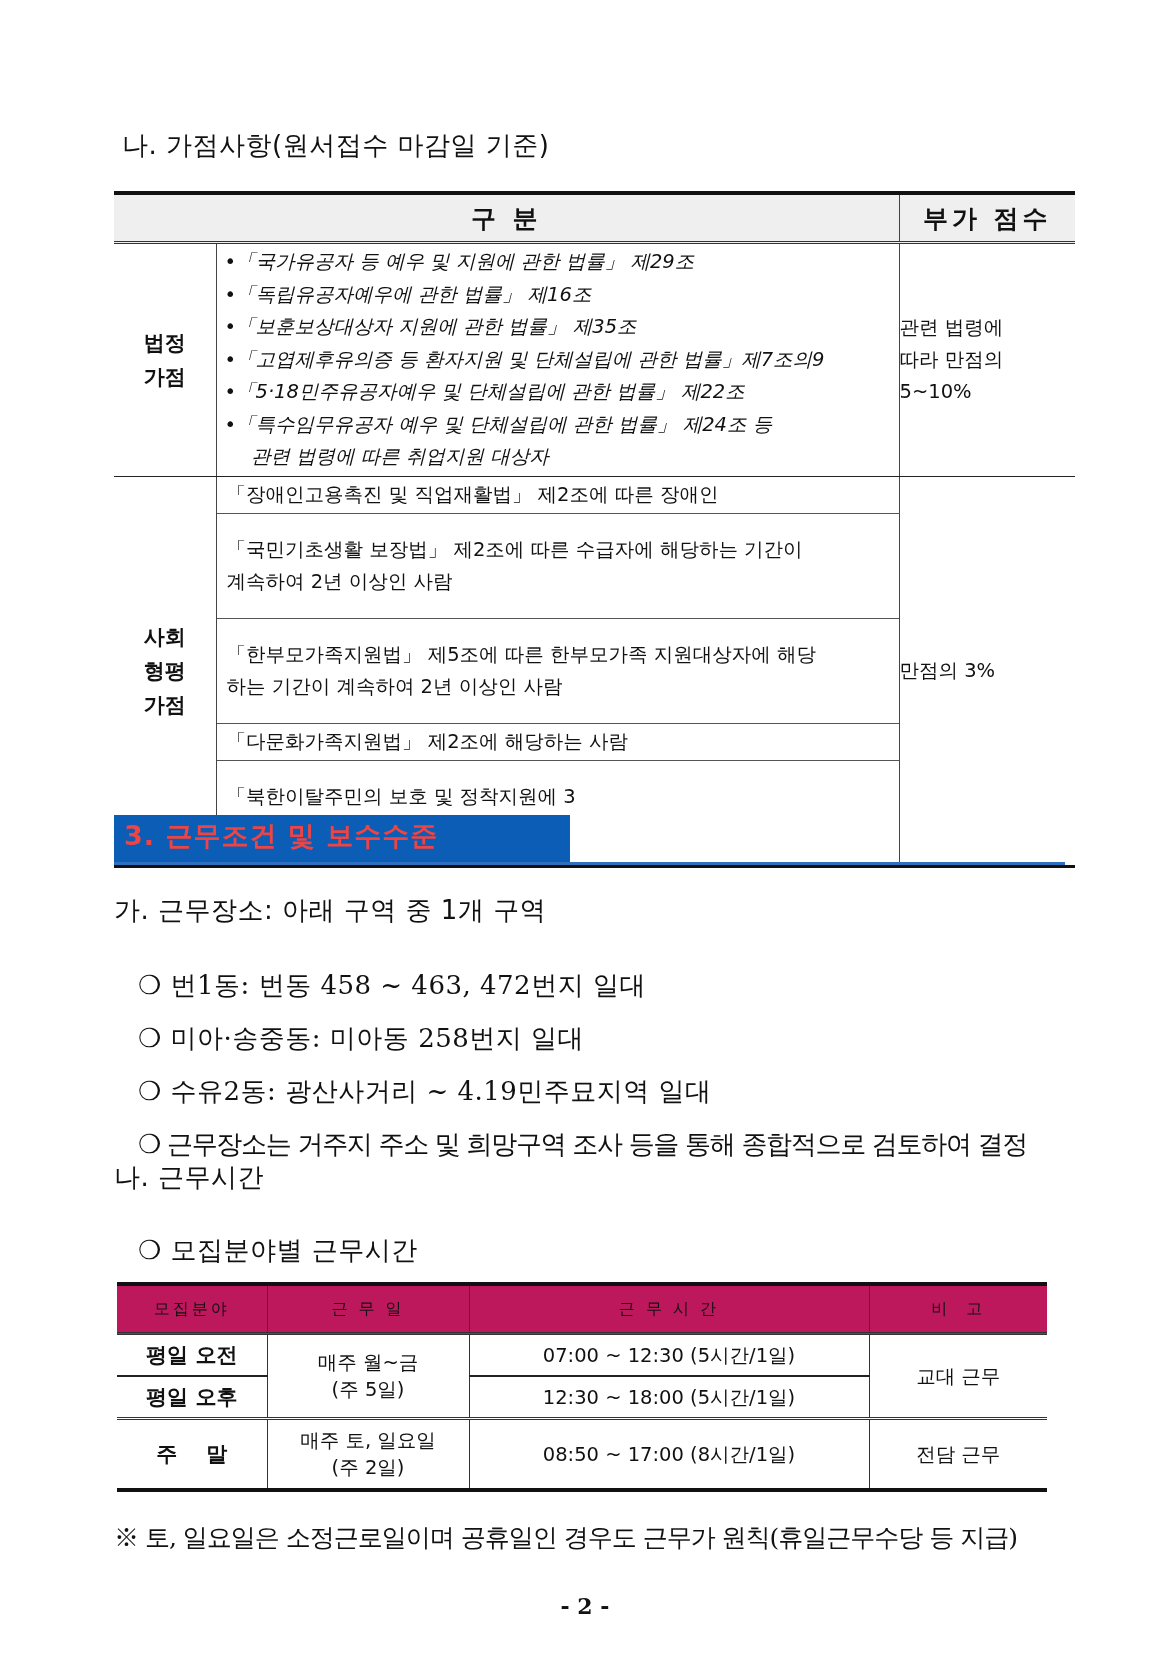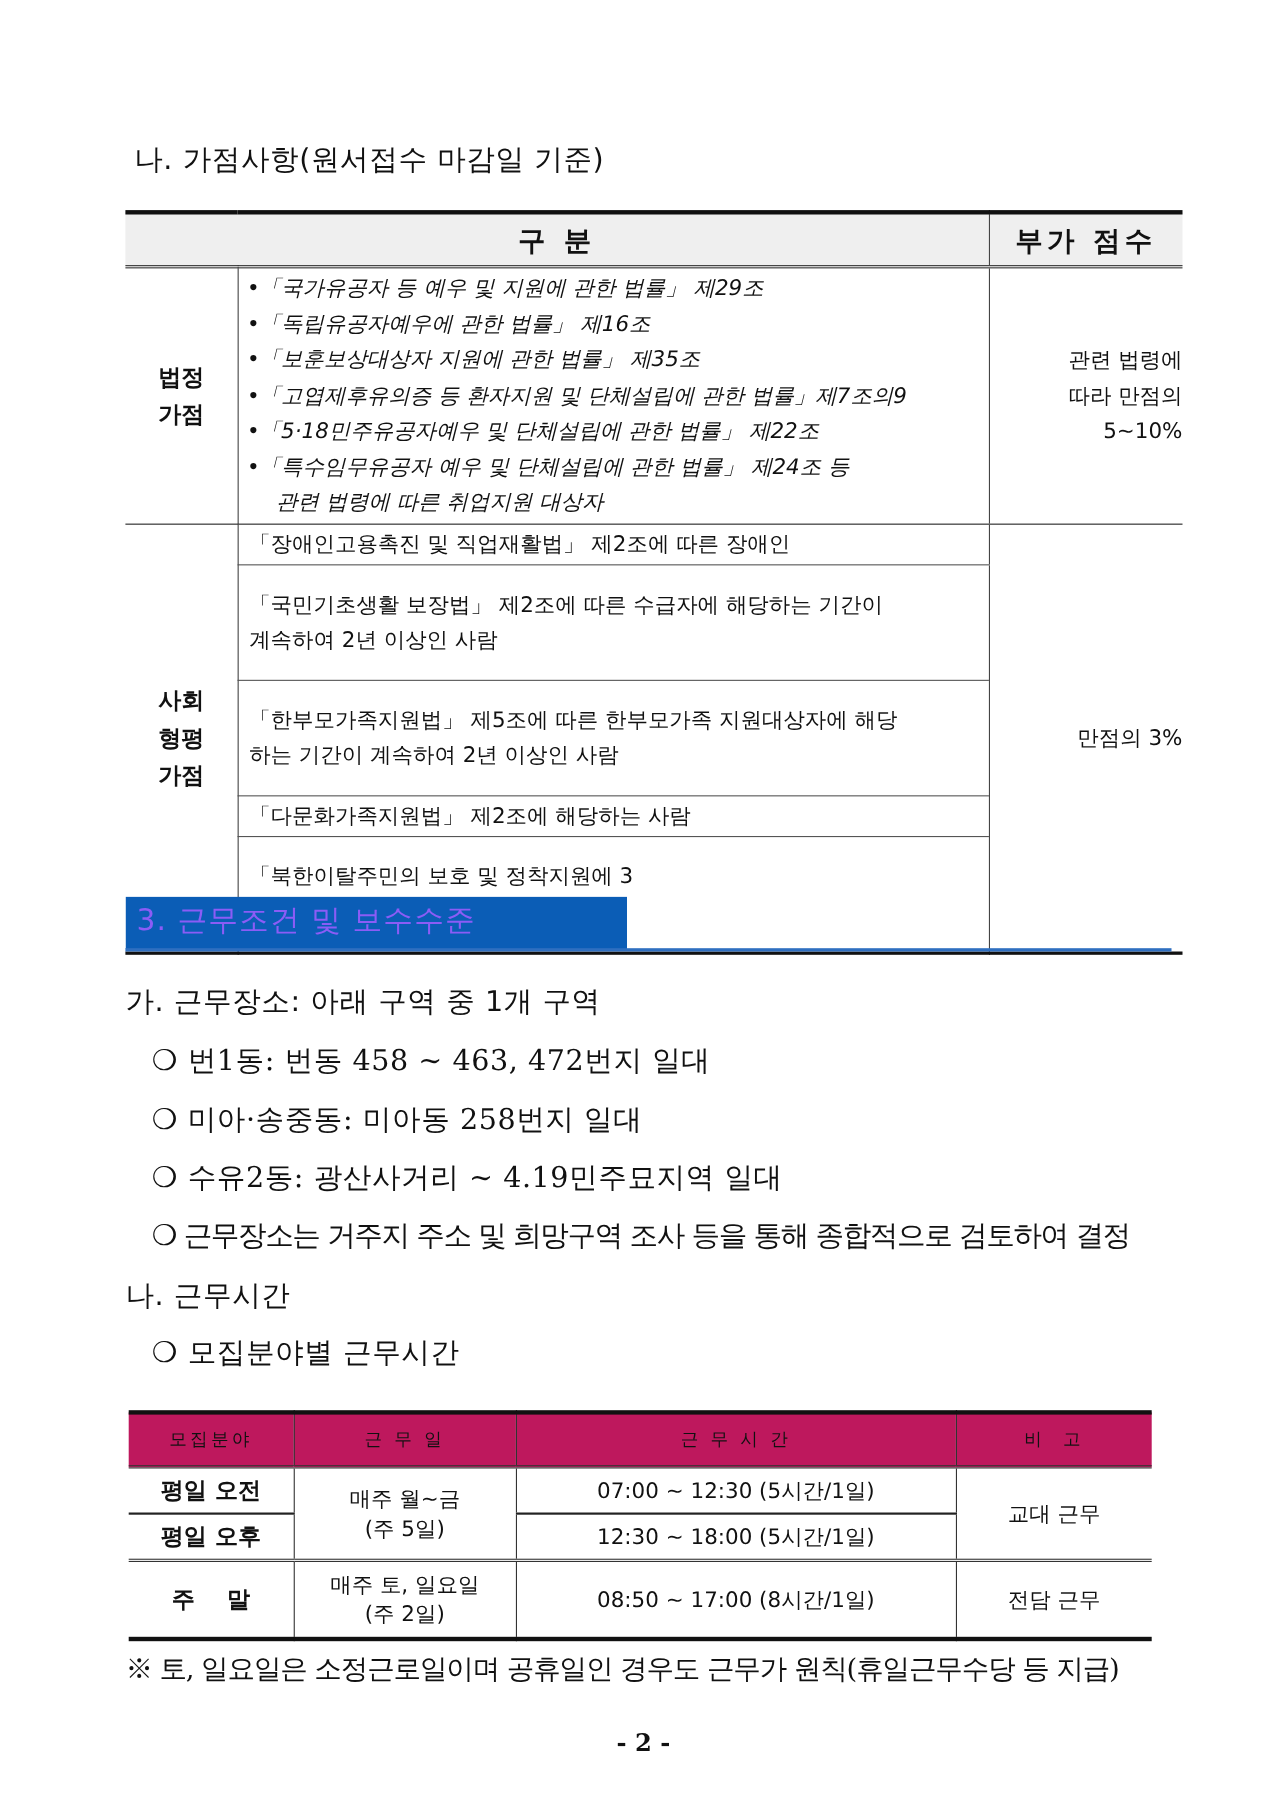--- a/index.html
+++ b/index.html
@@ -8,35 +8,35 @@
   .abs { position:absolute; }
   .h-sub { font-size:26px; font-weight:normal; letter-spacing:0.5px; }
 
   
   .t1 { position:absolute; left:114px; top:191px; width:961px; border-collapse:collapse; table-layout:fixed; }
   .t1 { border-top:4px solid #111; border-bottom:3px solid #111; }
   .t1 th { background:#efefef; font-weight:bold; font-size:25px; height:44px;
            border-bottom:3px double #333; letter-spacing:4px; }
   .t1 td { font-size:19.5px; vertical-align:middle; padding:0; }
   .t1 .c1 { width:102px; text-align:center; font-weight:bold; font-size:21px; line-height:34px; border-right:1.5px solid #444; }
-  .t1 .c3 { width:176px; text-align:right; border-left:1.5px solid #444; line-height:32px; }
+  .t1 .c3 { width:176px; text-align:left; border-left:1.5px solid #444; line-height:32px; }
   .t1 .lawlist { padding:2px 8px; line-height:32.5px; }
   .t1 .lawlist div { white-space:nowrap;font-style:italic; }
   .t1 tr.grp1 td { border-bottom:1.5px solid #222; }
   .t1 .soc { padding:20px 10px; line-height:32px; border-bottom:1.5px solid #555; }
   .t1 .soc.last { border-bottom:none; }
   .t1 th.c3h { border-left:1.5px solid #444; }
 
   
   .banner { position:absolute; left:114px; top:815px; height:48px; width:456px; background:#0b5db6;
             clip-path:polygon(0 0, 460px 0, 100% 100%, 0 100%); }
-  .banner-title { position:absolute; left:124px; top:818px; color:#8b5cf6; font-weight:normal; font-size:27px; letter-spacing:1px; }
+  .banner-title { position:absolute; left:124px; top:818px; color:#ef4444; font-weight:bold; font-size:27px; letter-spacing:1px; }
   .banner-line { position:absolute; left:114px; top:862px; width:951px; height:3px; background:#2f6fc0; }
 
-  .serif { font-family:"DejaVu Serif", "Liberation Serif", serif; }
+  .serif { font-family:"DejaVu Serif", "Liberation Serif", serif;margin-top:21px; }
   .bul { font-size:26px; letter-spacing:0.5px; }
 
   
   .t2 { position:absolute; left:117px; top:1282px; width:930px; border-collapse:collapse; table-layout:fixed; }
   .t2 { border-top:4px solid #111; border-bottom:4px solid #111; }
   .t2 th { background:#be185d; font-weight:normal; font-size:16px; height:44px; border-bottom:3px double #333; letter-spacing:3px; }
   .t2 td { text-align:center; font-size:19.5px; line-height:27px; }
   .t2 th, .t2 td { border-left:1.5px solid #333; }
   .t2 th:first-child, .t2 td.first { border-left:none; }
   .t2 .cat { font-weight:bold; font-size:21px; }

